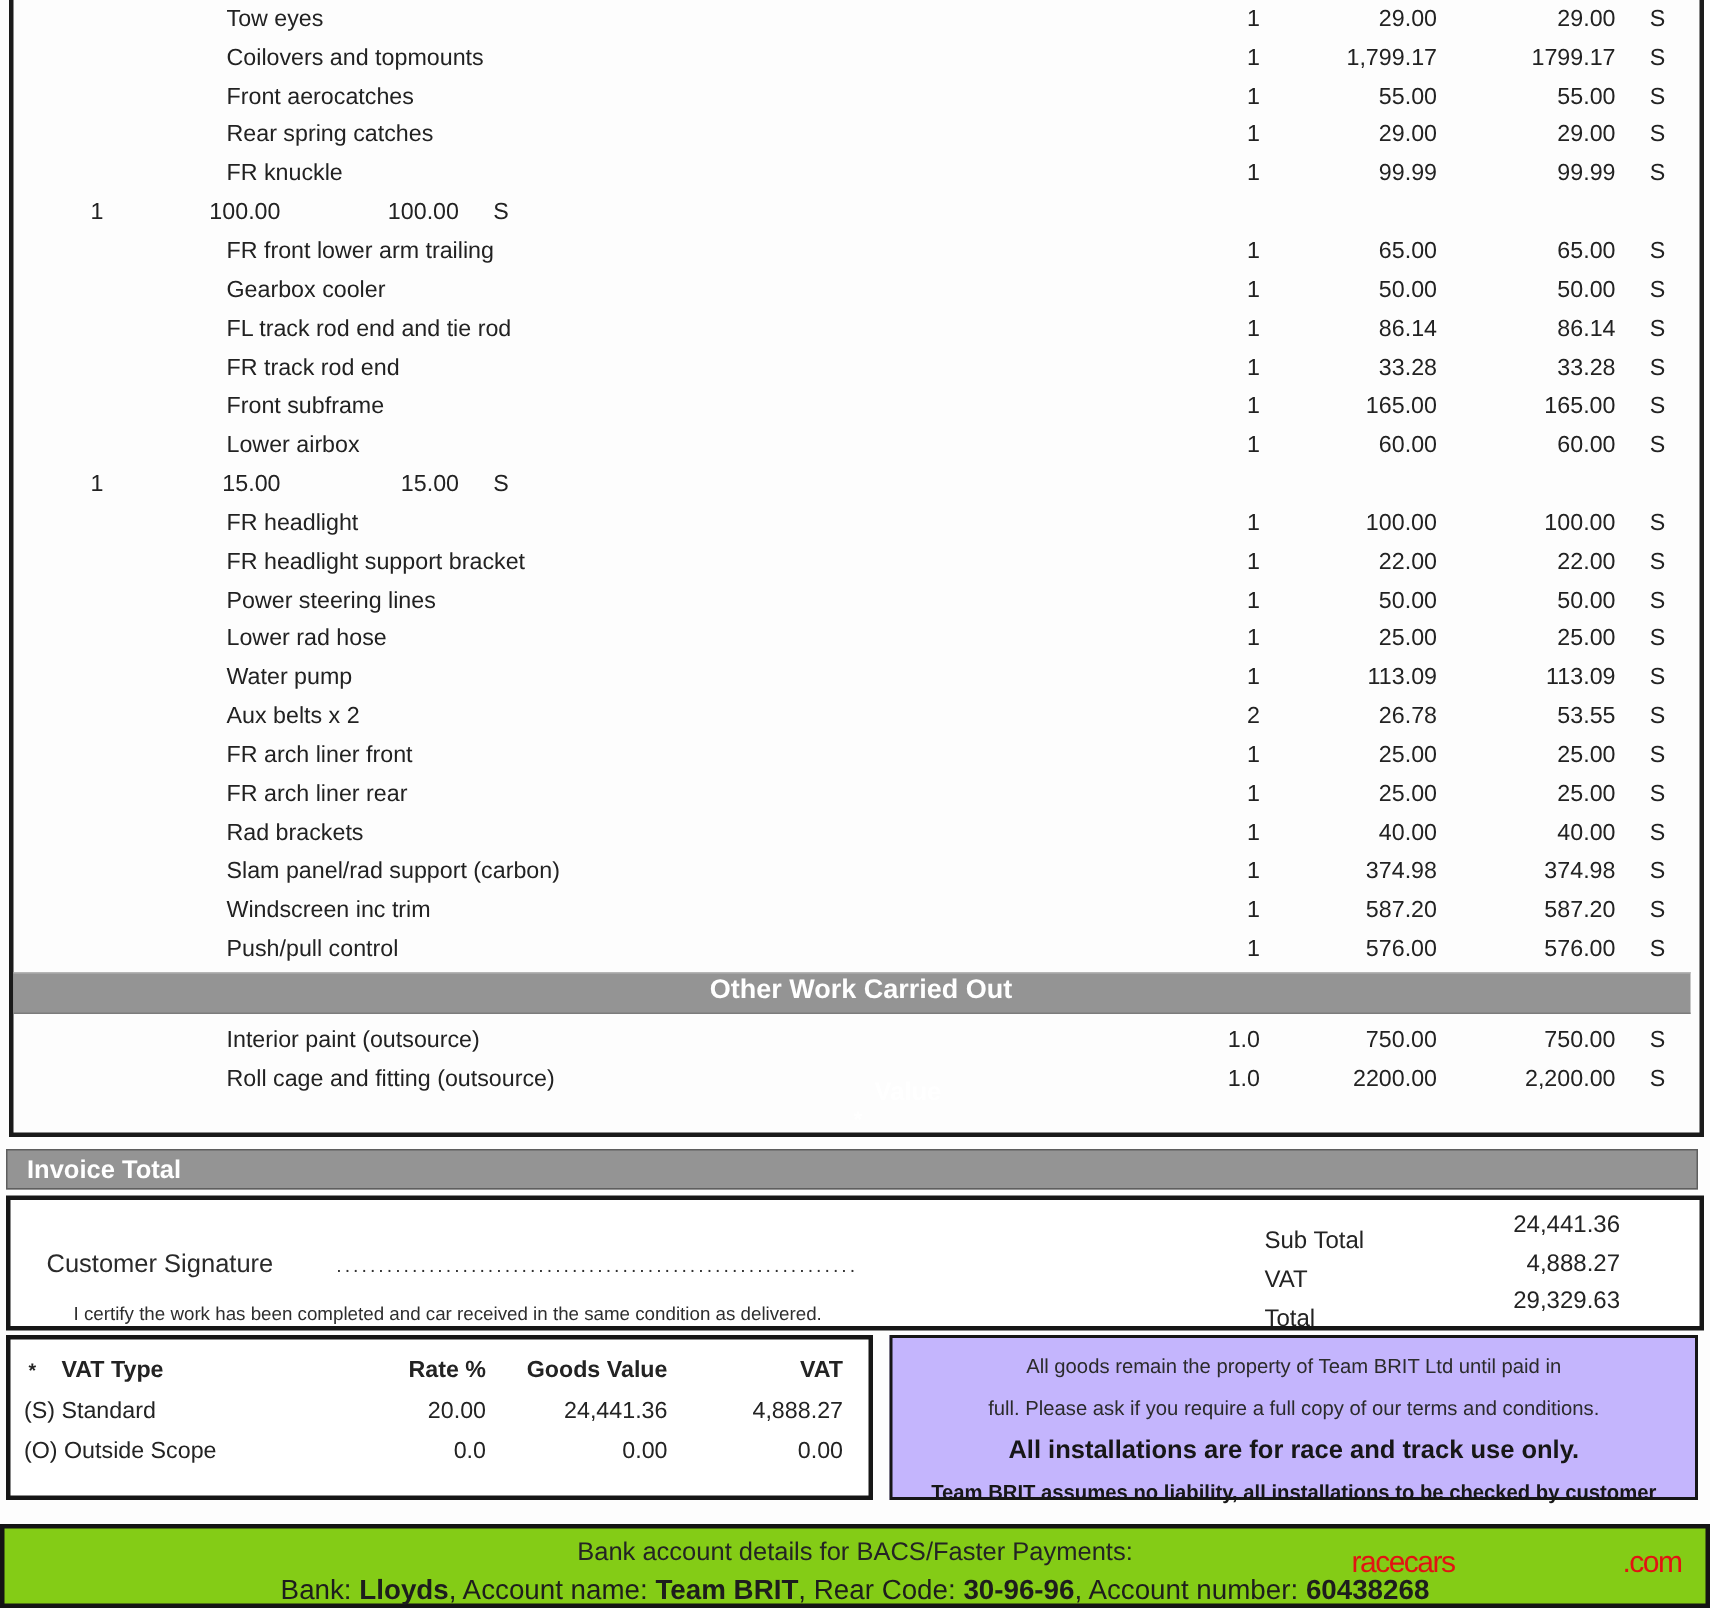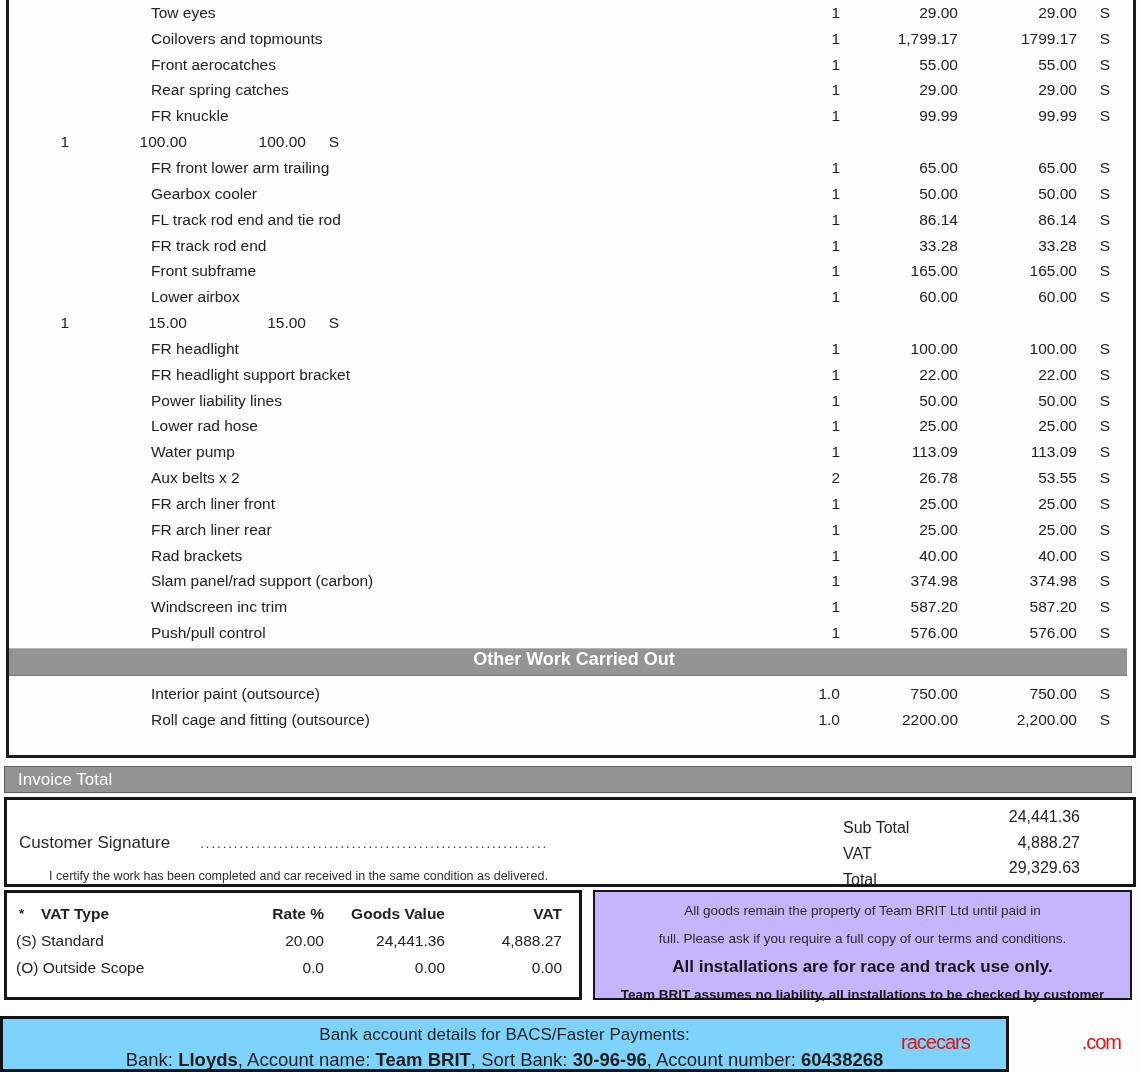--- a/index.html
+++ b/index.html
@@ -31,29 +31,29 @@
     border-top:1px solid #b5b5b5;border-bottom:1px solid #7c7c7c;box-sizing:border-box;flex-direction:column;
   }
   .work-bar .bar-title{flex:1;padding-left:12px;font-size:18px;}
   .work-bar .c-total{font-size:17px;margin-top:48px;}
   .work-bar .c-code{font-size:15px;}
   .ow-first{margin-top:5px;}
 
   .invoice-bar{
     position:absolute;left:4px;top:766px;width:1128px;height:27px;
     background:#949494;border:1px solid #5e5e5e;box-sizing:border-box;
-    color:#fff;font-weight:normal;font-size:17px;display:flex;align-items:center;padding-left:13px;
+    color:#fff;font-weight:bold;font-size:17px;display:flex;align-items:center;padding-left:13px;
   }
 
   
   .totals-box{
     position:absolute;left:4px;top:797px;width:1132px;height:90px;
     border:3px solid #161616;box-sizing:border-box;background:#fff;
   }
-  .sig-row{position:absolute;left:12px;top:33px;display:flex;align-items:baseline;font-size:17px;color:#2a2a2a;}
+  .sig-row{position:absolute;left:24px;top:33px;display:flex;align-items:baseline;font-size:17px;color:#2a2a2a;gap:12px;}
   .sig-dots{margin-left:30px;font-size:13px;letter-spacing:2px;color:#333;}
   .certify{position:absolute;left:42px;top:69px;font-size:12.5px;color:#2e2e2e;}
   .summary{position:absolute;left:836px;top:4px;}
   .sum-row{display:flex;align-items:center;height:25.8px;font-size:16px;}
   .sum-label{width:125px;margin-top:23px;}
   .sum-value{width:112px;text-align:right;}
 
   
   .vat-box{
     position:absolute;left:4px;top:890px;width:578px;height:110px;
@@ -74,22 +74,22 @@
     position:absolute;left:593px;top:890px;width:539px;height:110px;
     border:2px solid #161616;box-sizing:border-box;background:#c4b5fd;
     text-align:center;padding-top:5px;
   }
   .t-line{height:28px;line-height:28px;font-size:13.5px;color:#2b2b2b;white-space:nowrap;}
   .t-line.big{font-size:17px;font-weight:bold;color:#171717;}
   .t-line.small-bold{font-size:13.5px;font-weight:bold;color:#171717;}
 
   
   .bank-box{
-    position:absolute;left:0;top:1016px;width:1009px;height:56px;
-    border:3px solid #141414;box-sizing:border-box;background:#7dd3fc;
+    position:absolute;left:0;top:1016px;width:1140px;height:56px;
+    border:3px solid #141414;box-sizing:border-box;background:#84cc16;
     text-align:center;padding-top:3px;
   }
   .b-line1{height:25px;line-height:25px;font-size:17px;color:#242424;}
   .b-line2{height:25px;line-height:25px;font-size:18.5px;color:#1d1d1d;white-space:pre-wrap;}
   .b-bold{font-weight:bold;}
 
   
   .watermark{
     position:absolute;left:901px;top:1026px;width:220px;height:32px;
     display:flex;justify-content:space-between;align-items:center;
@@ -213,21 +213,21 @@
       </div>
       <div class="row">
         <div class="c-desc">FR headlight support bracket</div>
         <div class="c-qty">1</div>
         <div class="c-unit">22.00</div>
         <div class="c-total">22.00</div>
         <div class="c-code">S</div>
         <div class="c-pad"></div>
       </div>
       <div class="row">
-        <div class="c-desc">Power liability lines</div>
+        <div class="c-desc">Power steering lines</div>
         <div class="c-qty">1</div>
         <div class="c-unit">50.00</div>
         <div class="c-total">50.00</div>
         <div class="c-code">S</div>
         <div class="c-pad"></div>
       </div>
       <div class="row">
         <div class="c-desc">Lower rad hose</div>
         <div class="c-qty">1</div>
         <div class="c-unit">25.00</div>
@@ -385,19 +385,19 @@
 
 <div class="terms-box">
   <div class="t-line">All goods remain the property of Team BRIT Ltd until paid in</div>
   <div class="t-line">full. Please ask if you require a full copy of our terms and conditions.</div>
   <div class="t-line big">All installations are for race and track use only.</div>
   <div class="t-line small-bold">Team BRIT assumes no liability, all installations to be checked by customer</div>
 </div>
 
 <div class="bank-box">
   <div class="b-line1">Bank account details for BACS/Faster Payments:</div>
-  <div class="b-line2" id="bank-line2"><span>Bank: </span><span class="b-bold">Lloyds</span><span>, Account name: </span><span class="b-bold">Team BRIT</span><span>, Sort Bank: </span><span class="b-bold">30-96-96</span><span>, Account number: </span><span class="b-bold">60438268</span></div>
+  <div class="b-line2" id="bank-line2"><span>Bank: </span><span class="b-bold">Lloyds</span><span>, Account name: </span><span class="b-bold">Team BRIT</span><span>, Rear Code: </span><span class="b-bold">30-96-96</span><span>, Account number: </span><span class="b-bold">60438268</span></div>
 </div>
 
 <div class="watermark" style="color: rgb(226, 19, 19);">
   <span>racecars</span>
   <span>.com</span>
 </div>
 
 </body></html>

